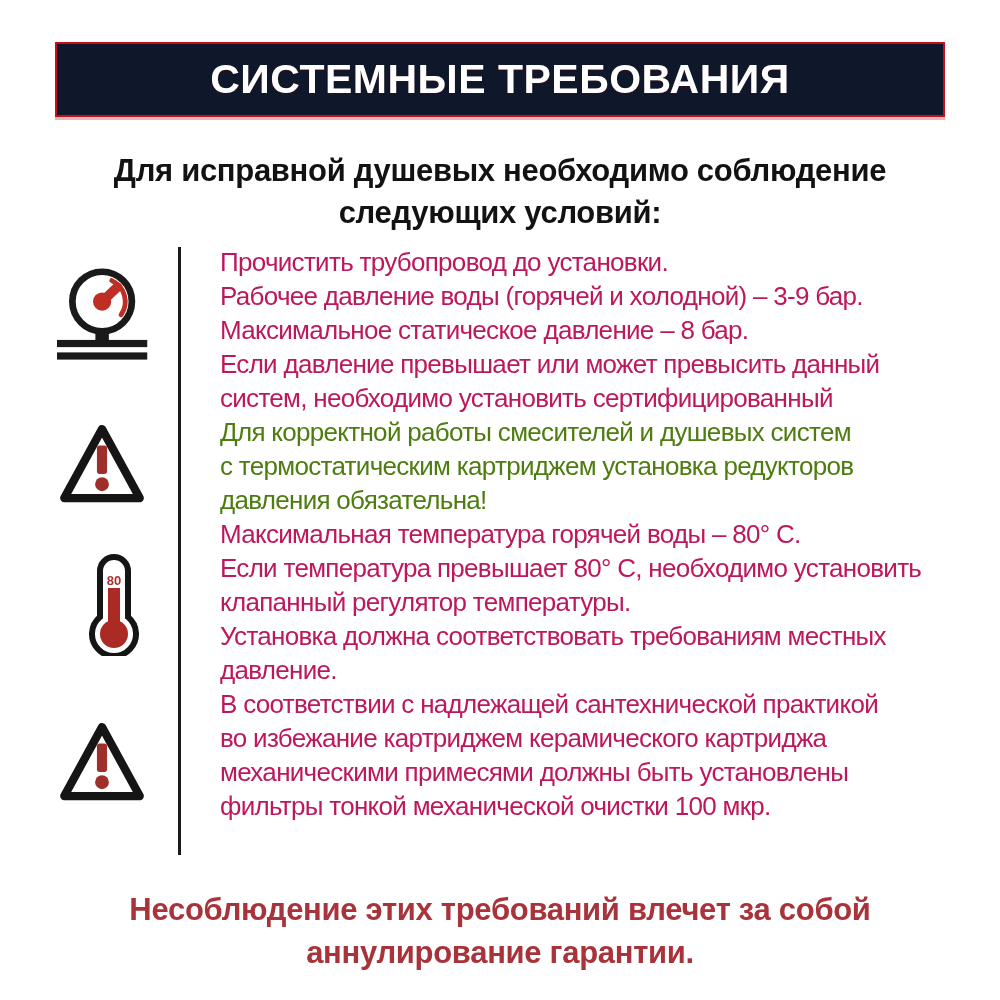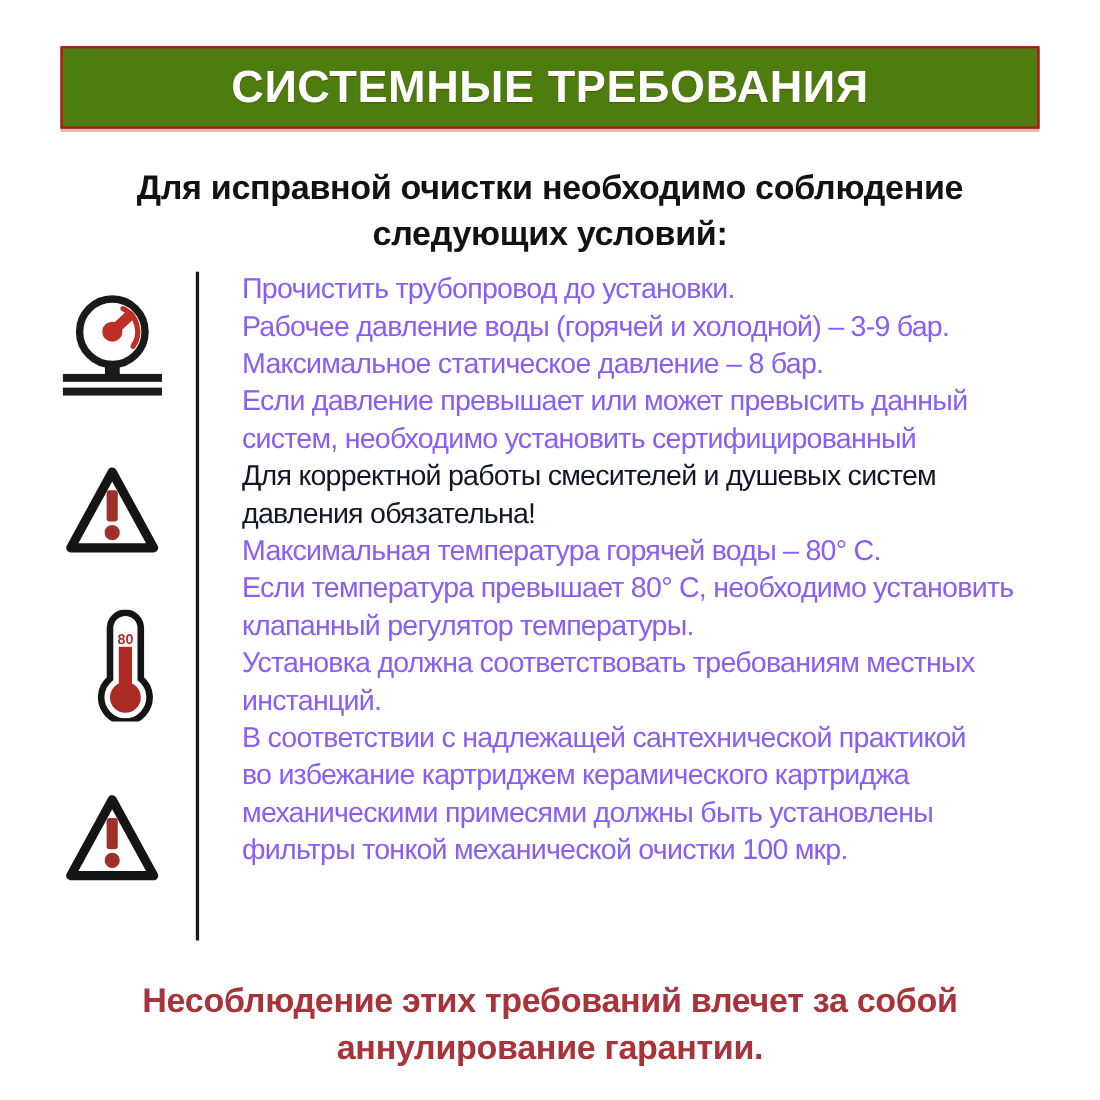--- a/index.html
+++ b/index.html
@@ -2,21 +2,21 @@
 <html lang="ru"><head>
 <meta charset="utf-8">
 <style>
   html,body { margin:0; padding:0; background:#ffffff; }
   body { width:1000px; height:1000px; font-family:"Liberation Sans", sans-serif; }
   .page { position:relative; width:1000px; height:1000px; background:#fff; overflow:hidden; }
 
   
   .banner {
     position:absolute; left:55px; top:42px; width:890px; height:75px;
-    background:#4d7c0f; border:2px solid #c31018; box-sizing:border-box;
+    background:#0f172a; border:2px solid #c31018; box-sizing:border-box;
     box-shadow:0 3px 0 rgba(170,10,18,0.30);
     display:flex; align-items:center; justify-content:center;
   }
   .banner-title {
     color:#ffffff; font-weight:bold; font-size:41px; letter-spacing:0.5px;
     text-shadow:0 1px 1px rgba(120,0,0,0.35); white-space:nowrap;
   }
 
   
   .subtitle {
@@ -30,43 +30,43 @@
   .divider { position:absolute; left:123px; top:2px; width:3px; height:608px; background:#1b1b1b; }
 
   .icon { position:absolute; }
   .icon-gauge   { left:2px;  top:18px;  }
   .icon-warn1   { left:1px;  top:176px; }
   .icon-thermo  { left:31px; top:309px; }
   .icon-warn2   { left:1px;  top:474px; }
 
   .textcol { position:absolute; left:165px; top:0; width:726px; }
   .line {
-    font-size:26px; line-height:34px; color:#8b5cf6;
+    font-size:26px; line-height:34px; color:#be185d;
     letter-spacing:-0.7px; white-space:nowrap;
   }
-  .line.red { color:#0f172a; }
+  .line.red { color:#4d7c0f; }
 
   
   .footer {
     position:absolute; top:888px; left:0; width:1000px; text-align:center;
     font-weight:bold; color:#a8333a; font-size:31px; line-height:43px;
     letter-spacing:-0.3px;
   }
 </style>
 </head>
 <body>
 
 <div class="page">
 
   <div class="banner">
     <span class="banner-title">СИСТЕМНЫЕ ТРЕБОВАНИЯ</span>
   </div>
 
   <div class="subtitle">
-    <div>Для исправной очистки необходимо соблюдение</div>
+    <div>Для исправной душевых необходимо соблюдение</div>
     <div>следующих условий:</div>
   </div>
 
   <div class="content">
 
     <svg class="icon icon-gauge" width="96" height="102" viewBox="0 0 100 106" aria-hidden="true">
       <circle cx="47" cy="40" r="31" fill="#ffffff" stroke="#1a1a1a" stroke-width="7"></circle>
       <path d="M57.1 18.2 A24 24 0 0 1 66.7 53.8" fill="none" stroke="#bf2e25" stroke-width="5" stroke-linecap="round"></path>
       <line x1="47" y1="40" x2="63" y2="25" stroke="#bf2e25" stroke-width="10" stroke-linecap="round"></line>
       <circle cx="47" cy="40" r="9.5" fill="#bf2e25"></circle>
@@ -96,26 +96,27 @@
 
     <div class="divider"></div>
 
     <div class="textcol">
       <div class="line">Прочистить трубопровод до установки.</div>
       <div class="line">Рабочее давление воды (горячей и холодной) – 3-9 бар.</div>
       <div class="line">Максимальное статическое давление – 8 бар.</div>
       <div class="line">Если давление превышает или может превысить данный</div>
       <div class="line">систем, необходимо установить сертифицированный</div>
       <div class="line red">Для корректной работы смесителей и душевых систем</div>
+      <div class="line red">с термостатическим картриджем установка редукторов</div>
       <div class="line red">давления обязательна!</div>
       <div class="line">Максимальная температура горячей воды – 80° С.</div>
       <div class="line">Если температура превышает 80° С, необходимо установить</div>
       <div class="line">клапанный регулятор температуры.</div>
       <div class="line">Установка должна соответствовать требованиям местных</div>
-      <div class="line">инстанций.</div>
+      <div class="line">давление.</div>
       <div class="line">В соответствии с надлежащей сантехнической практикой</div>
       <div class="line">во избежание картриджем керамического картриджа</div>
       <div class="line">механическими примесями должны быть установлены</div>
       <div class="line">фильтры тонкой механической очистки 100 мкр.</div>
     </div>
   </div>
 
   <div class="footer">
     <div>Несоблюдение этих требований влечет за собой</div>
     <div>аннулирование гарантии.</div>

